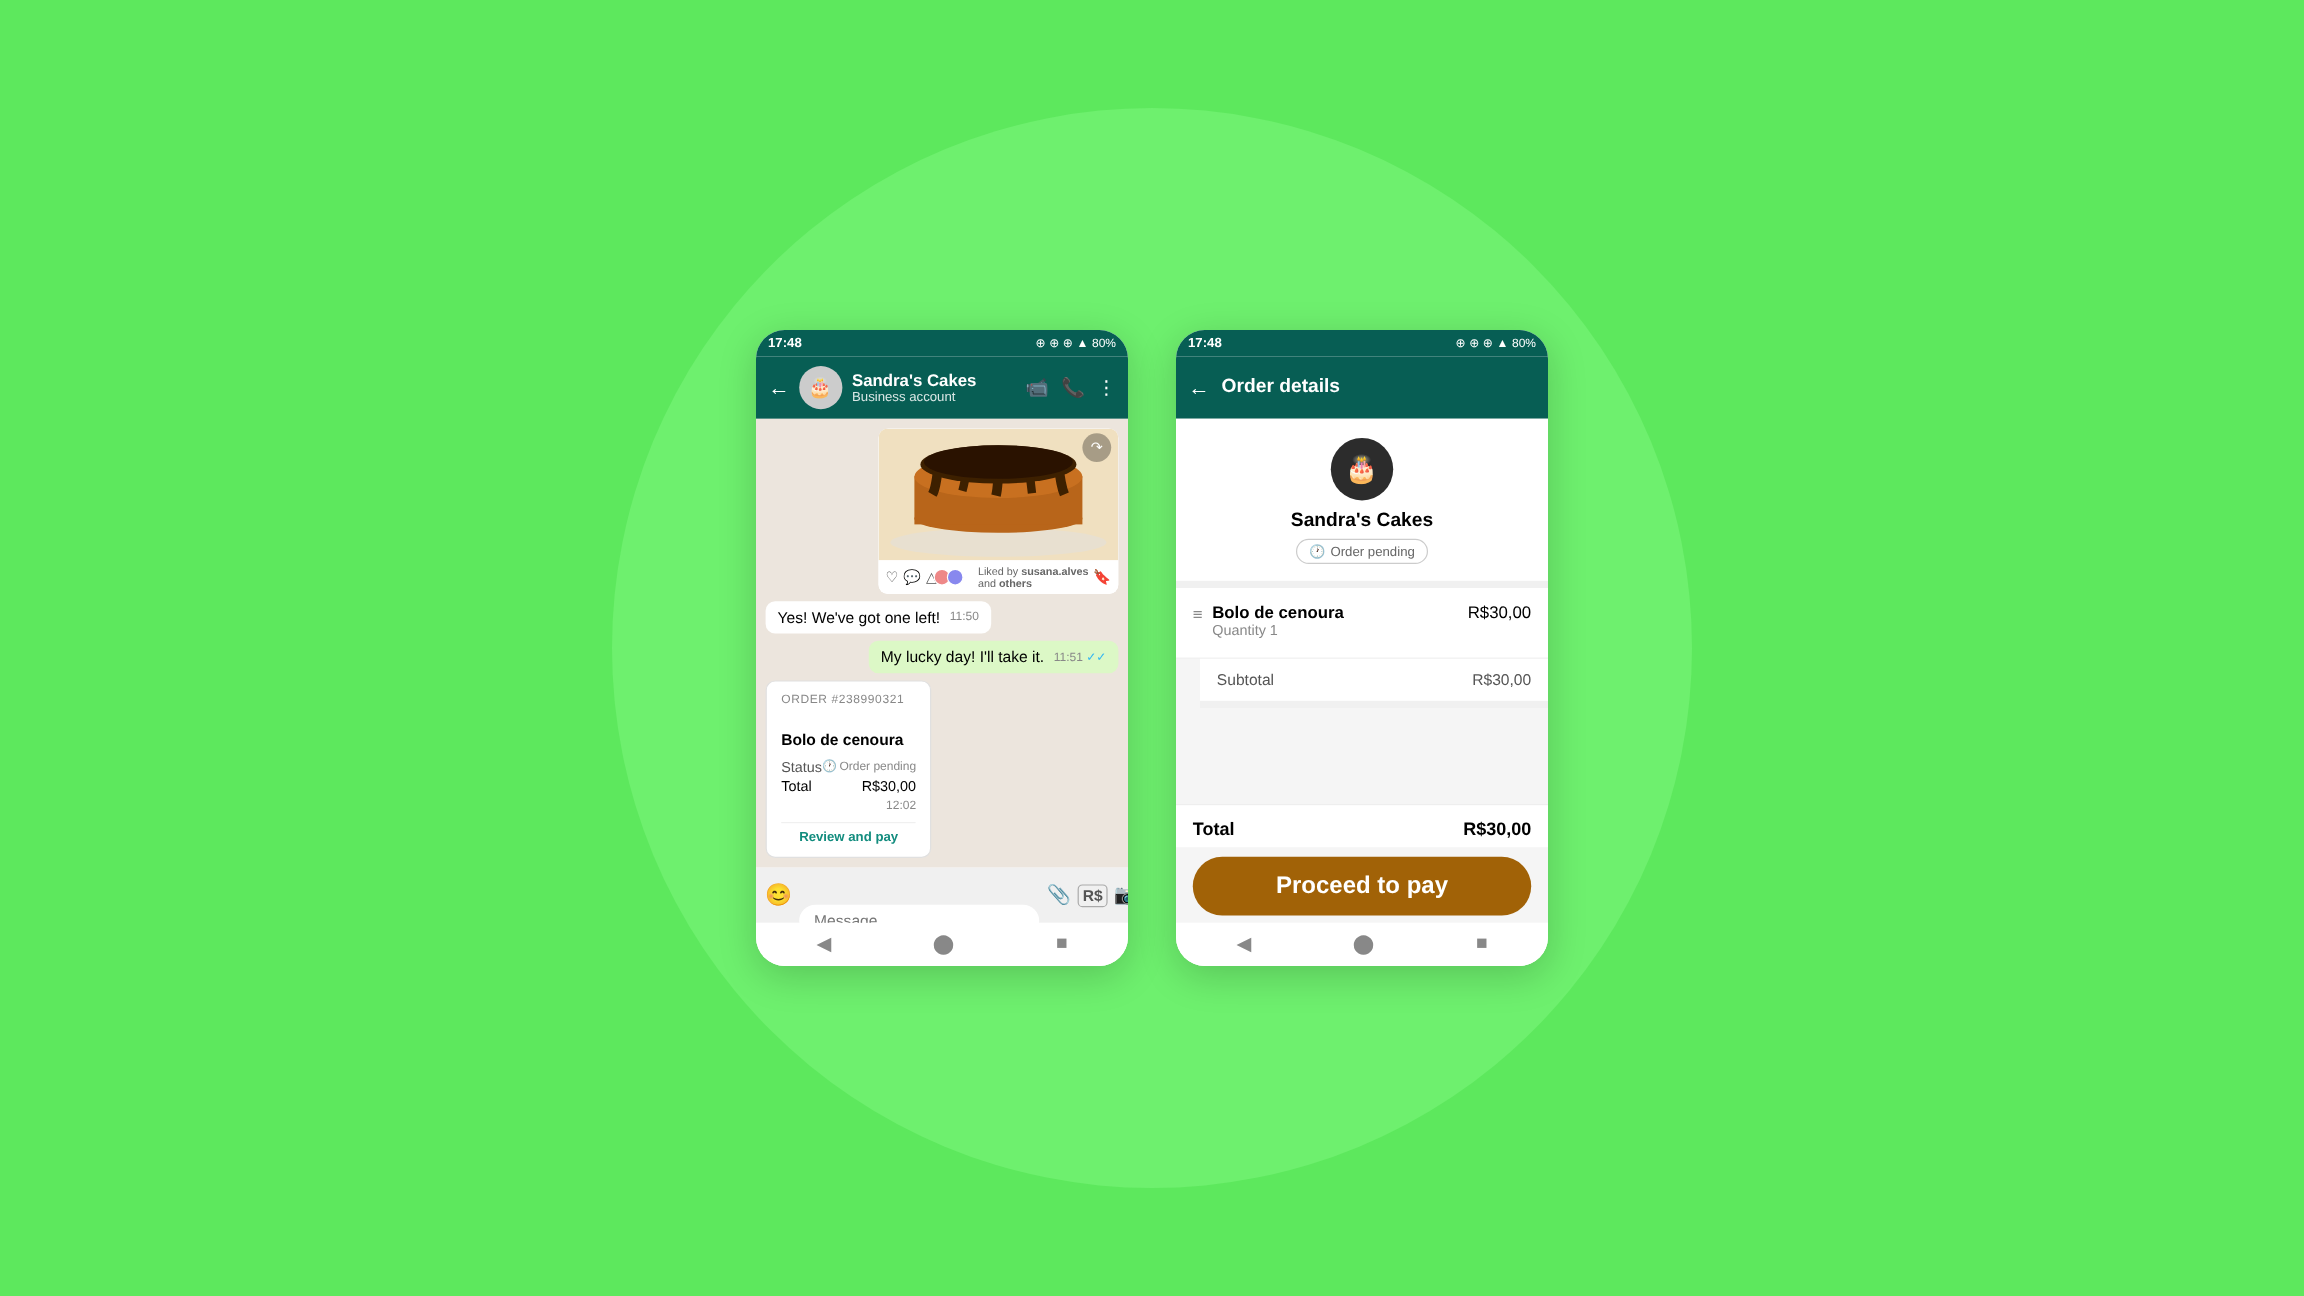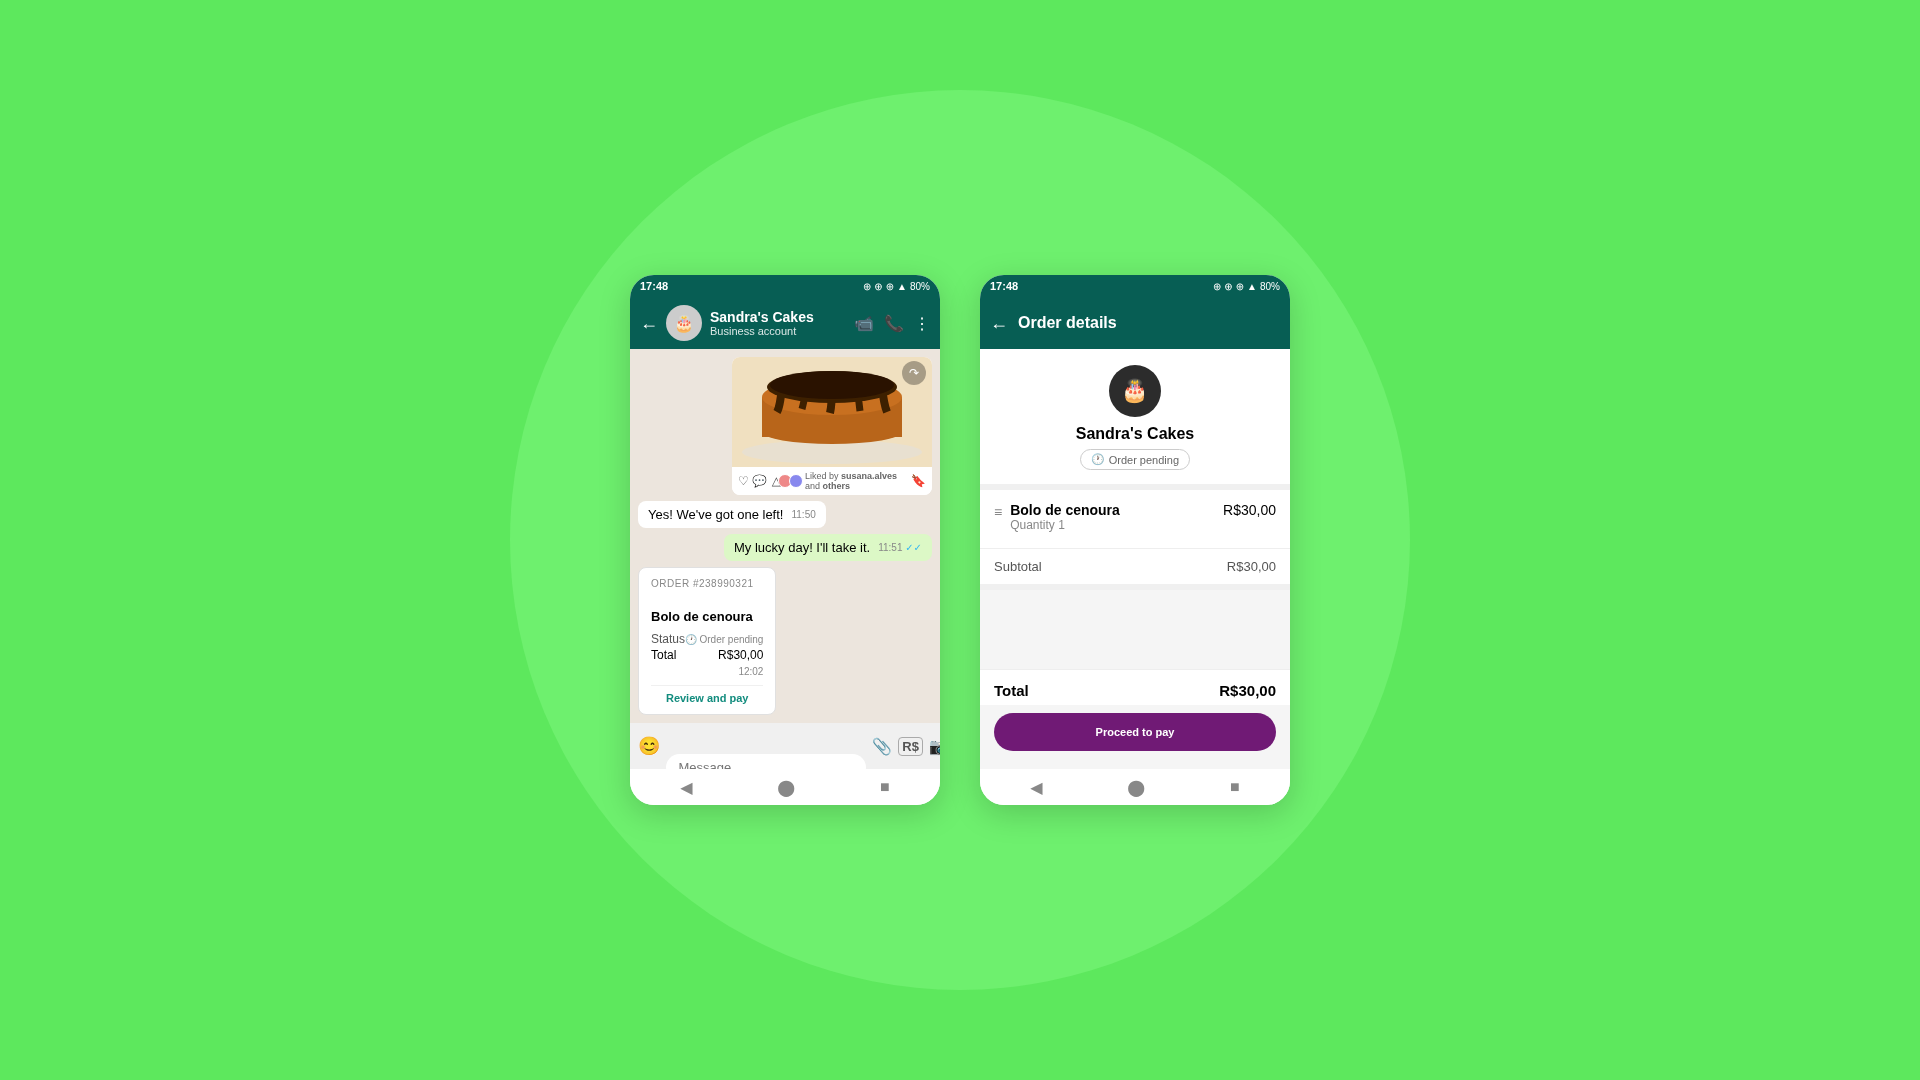--- a/index.html
+++ b/index.html
@@ -273,44 +273,45 @@
     .od-item-price { font-size: 14px; font-weight: 500; }
 
     .od-subtotal {
       background: #fff;
       padding: 10px 14px;
       border-bottom: 6px solid #f0f0f0;
       display: flex;
       justify-content: space-between;
       font-size: 13px;
       color: #555;
+      margin-left: 20px;
     }
 
     .od-spacer { flex: 1; background: #f5f5f5; }
 
     .od-total-section {
       background: #fff;
       padding: 12px 14px 6px;
       border-top: 1px solid #eee;
       display: flex;
       justify-content: space-between;
       font-size: 15px;
       font-weight: 700;
     }
 
     .od-pay-btn {
-      background: #701a75;
+      background: #a16207;
       color: #fff;
       text-align: center;
       padding: 13px;
-      font-size: 11px;
+      font-size: 20px;
       font-weight: 600;
       cursor: pointer;
       border-radius: 30px;
-      margin: 8px 14px 18px;
+      margin: 8px 14px 6px;
     }
   </style>
 </head>
 <body>
 
 <div class="circle-bg"></div>
 
 <div class="phones-container">
 
   <div class="phone">
@@ -365,21 +366,21 @@
             <ellipse cx="100" cy="28" rx="62" ry="14" fill="#2a1200"></ellipse>
           </svg>
           <div style="position:absolute;top:4px;right:6px;background:rgba(0,0,0,0.3);border-radius:50%;width:24px;height:24px;display:flex;align-items:center;justify-content:center;color:#fff;font-size:12px;">↷</div>
         </div>
         <div class="cake-reactions">
           <div class="icons-row">
             <span>♡</span>
             <span>💬</span>
             <span>△</span>
           </div>
-          <div style="display:flex;align-items:center;gap:2px;">
+          <div style="display:flex;align-items:center;gap:12px;">
             <div class="liked-avatars">
               <span style="background:#e88;"></span>
               <span style="background:#88e;"></span>
             </div>
             <span style="font-size:9px;color:#666;">Liked by <b>susana.alves</b> and <b>others</b></span>
           </div>
           <span>🔖</span>
         </div>
       </div>
 

